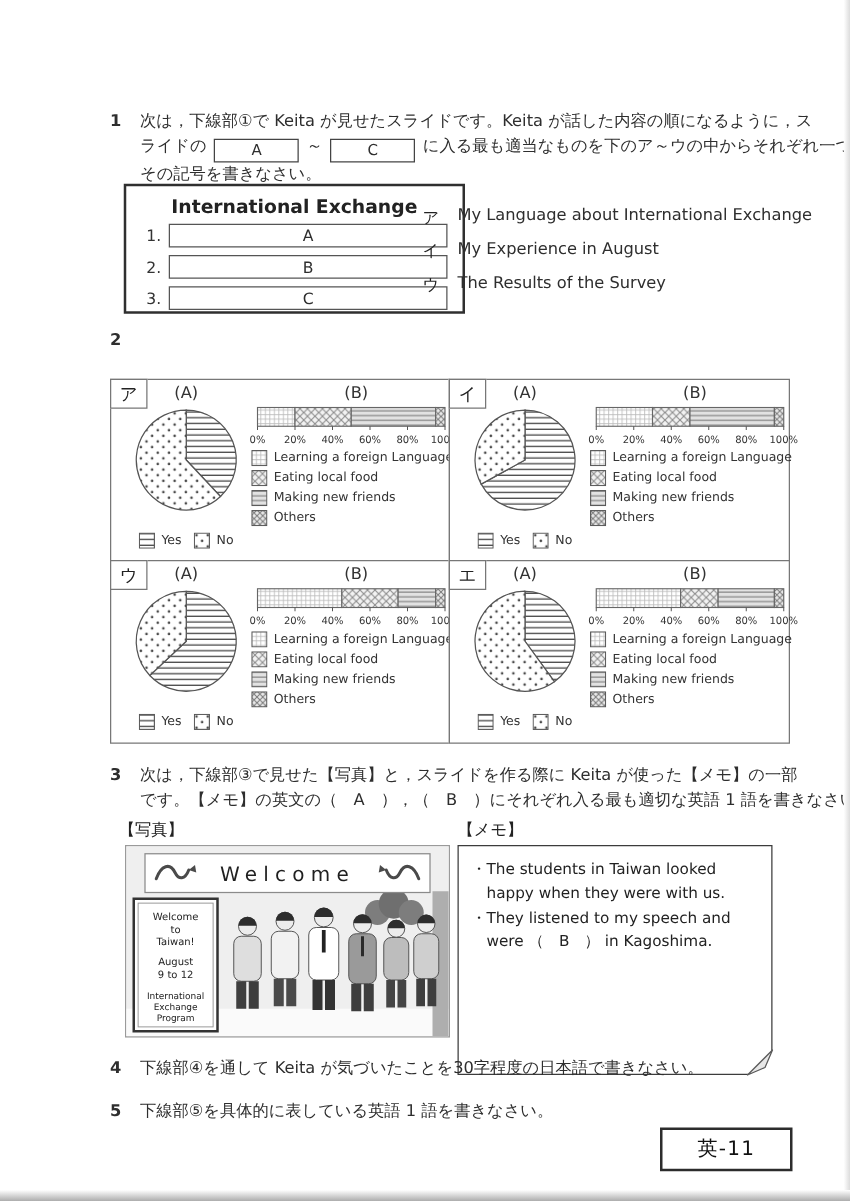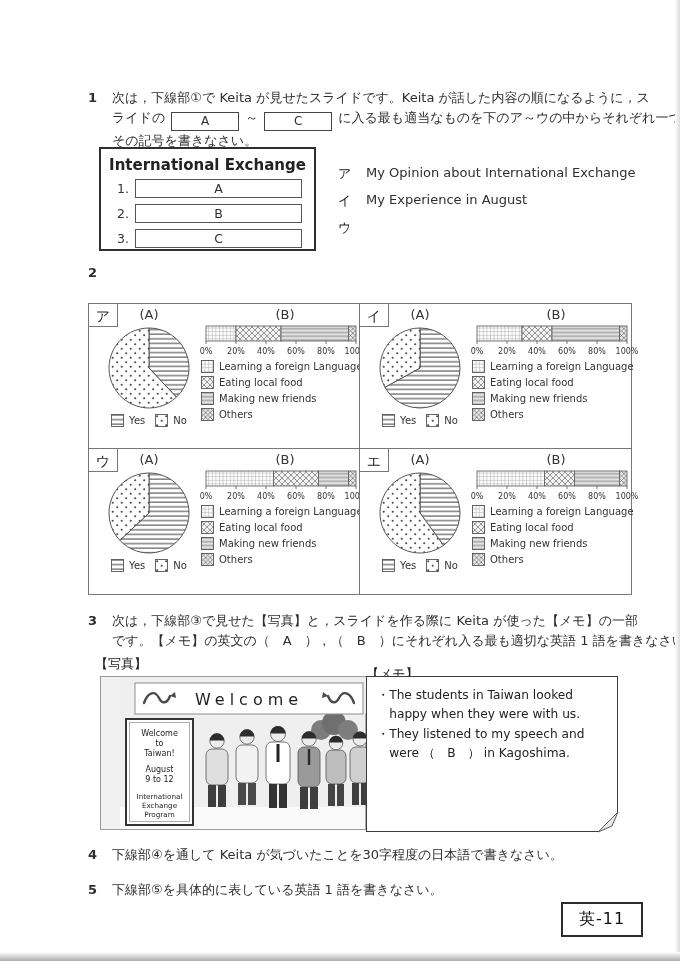--- a/index.html
+++ b/index.html
@@ -12,21 +12,21 @@
   .qnum{width:24px;flex:0 0 24px;font-weight:600;}
   .qtext{flex:1;}
   .qline{white-space:nowrap;}
   .inline-box{
     display:inline-block;width:66px;height:17px;line-height:17px;
     border:1px solid #444;text-align:center;margin:0 6px;vertical-align:-3px;
     font-size:12px;
   }
   
   .slide-box{
-    position:absolute;left:99px;top:147px;width:217px;height:104px;
+    position:absolute;left:99px;top:147px;width:273px;height:104px;
     border:2px solid #2f2f2f;background:#fff;box-sizing:border-box;
   }
   .slide-title{font-weight:bold;font-size:15px;text-align:center;margin:7px 0 5px;color:#222;}
   .slide-item{display:flex;align-items:center;gap:6px;padding:0 12px 0 12px;margin-bottom:6px;}
   .slide-item-num{font-size:12.5px;width:16px;text-align:right;color:#333;}
   .slide-field{
     flex:1;border:1px solid #555;height:17px;line-height:17px;text-align:center;
     font-size:12.5px;background:#fff;
   }
   .options{position:absolute;left:338px;top:165px;font-size:13px;}
@@ -44,44 +44,44 @@
   .chart-cell:nth-child(n+3){margin-top:-1px;}
   .kana-tab{
     position:absolute;top:-1px;left:-1px;width:30px;height:24px;line-height:24px;
     border:1px solid #777;background:#fff;text-align:center;font-size:14px;color:#222;
     box-sizing:border-box;z-index:2;
   }
   .chart-body{display:flex;padding:3px 2px 0 8px;}
   .pie-col{width:108px;display:flex;flex-direction:column;align-items:center;}
   .bar-col{flex:1;display:flex;flex-direction:column;align-items:flex-start;padding-right:2px;}
   .sub-title{font-size:13px;height:17px;color:#333;align-self:center;}
-  .pie-legend{display:flex;gap:10px;margin-top:0;}
+  .pie-legend{display:flex;gap:10px;margin-top:12px;}
   .legend-row{display:flex;align-items:center;gap:5px;margin-bottom:3px;font-size:10px;color:#333;}
   .legend-row svg{flex:0 0 13px;}
   .bar-legend{margin-top:2px;}
   
   .section-label{position:absolute;font-size:13px;color:#222;}
   .photo-box{
     position:absolute;left:100px;top:676px;width:258px;height:152px;
-    border:1px solid #9a9a9a;box-sizing:content-box;background:#f1f1f1;padding-left:19px;
+    border:1px solid #9a9a9a;box-sizing:content-box;background:#f1f1f1;
   }
   .memo-box{
-    position:absolute;left:366px;top:676px;width:252px;height:156px;
+    position:absolute;left:366px;top:676px;width:252px;height:184px;
     border:1.5px solid #3c3c3c;background:#fff;box-sizing:border-box;
     padding:9px 10px 0 10px;
   }
   .memo-line{
     font-size:12.2px;line-height:19px;color:#222;
     padding-left:1em;text-indent:-1em;margin-bottom:1px;
   }
   .memo-fold{position:absolute;right:-1.5px;bottom:-1.5px;}
   
   .footer-box{
     position:absolute;left:528px;top:902px;border:2px solid #2c2c2c;background:#fff;
-    padding:5px 16px;font-size:16px;letter-spacing:1px;color:#111;margin-left:33px;
+    padding:5px 28px;font-size:16px;letter-spacing:1px;color:#111;
   }
   .scan-edge-bottom{
     position:absolute;left:0;right:0;bottom:0;height:9px;
     background:linear-gradient(#ffffff,#ababab);
   }
   .scan-edge-right{
     position:absolute;top:0;bottom:0;right:0;width:5px;
     background:linear-gradient(to right,#ffffff,#dcdcdc);
   }
 </style>
@@ -141,28 +141,29 @@
   </div>
   <div class="slide-item">
     <span class="slide-item-num">3.</span>
     <span class="slide-field">C</span>
   </div>
 </div>
 
 <div class="options">
   <div class="option-row">
     <span class="option-kana">ア</span>
-    <span>My Opinion about International Exchange</span>
+    <span>My Language about International Exchange</span>
   </div>
   <div class="option-row">
     <span class="option-kana">イ</span>
     <span>My Experience in August</span>
   </div>
   <div class="option-row">
     <span class="option-kana">ウ</span>
+    <span>The Results of the Survey</span>
   </div>
 </div>
 
 <div class="q" style="left:88px;top:263px;width:540px;">
   <span class="qnum">2</span>
   <div class="qtext">
   </div>
 </div>
 
 <div class="charts-grid">
@@ -462,21 +463,21 @@
 
 <div class="q" style="left:88px;top:611px;width:540px;">
   <span class="qnum">3</span>
   <div class="qtext">
     <div class="qline">次は，下線部③で見せた【写真】と，スライドを作る際に Keita が使った【メモ】の一部</div>
     <div class="qline">です。【メモ】の英文の（　A　），（　B　）にそれぞれ入る最も適切な英語 1 語を書きなさい。</div>
   </div>
 </div>
 
 <div class="section-label" style="left:95px;top:655px;">【写真】</div>
-<div class="section-label" style="left:366px;top:655px;margin-top:10px;">【メモ】</div>
+<div class="section-label" style="left:366px;top:655px;">【メモ】</div>
 
 <div class="photo-box">
   <svg width="258" height="152" viewBox="0 0 258 152">
     <rect x="0" y="0" width="258" height="152" fill="#efefef"></rect>
     <rect x="0" y="130" width="258" height="22" fill="#fafafa"></rect>
     <rect x="245" y="36" width="13" height="116" fill="#aeaeae"></rect>
     <g>
       <circle cx="201" cy="53" r="10" fill="#7d7d7d"></circle>
       <circle cx="214" cy="46" r="12" fill="#6f6f6f"></circle>
       <circle cx="228" cy="53" r="10" fill="#7d7d7d"></circle>

